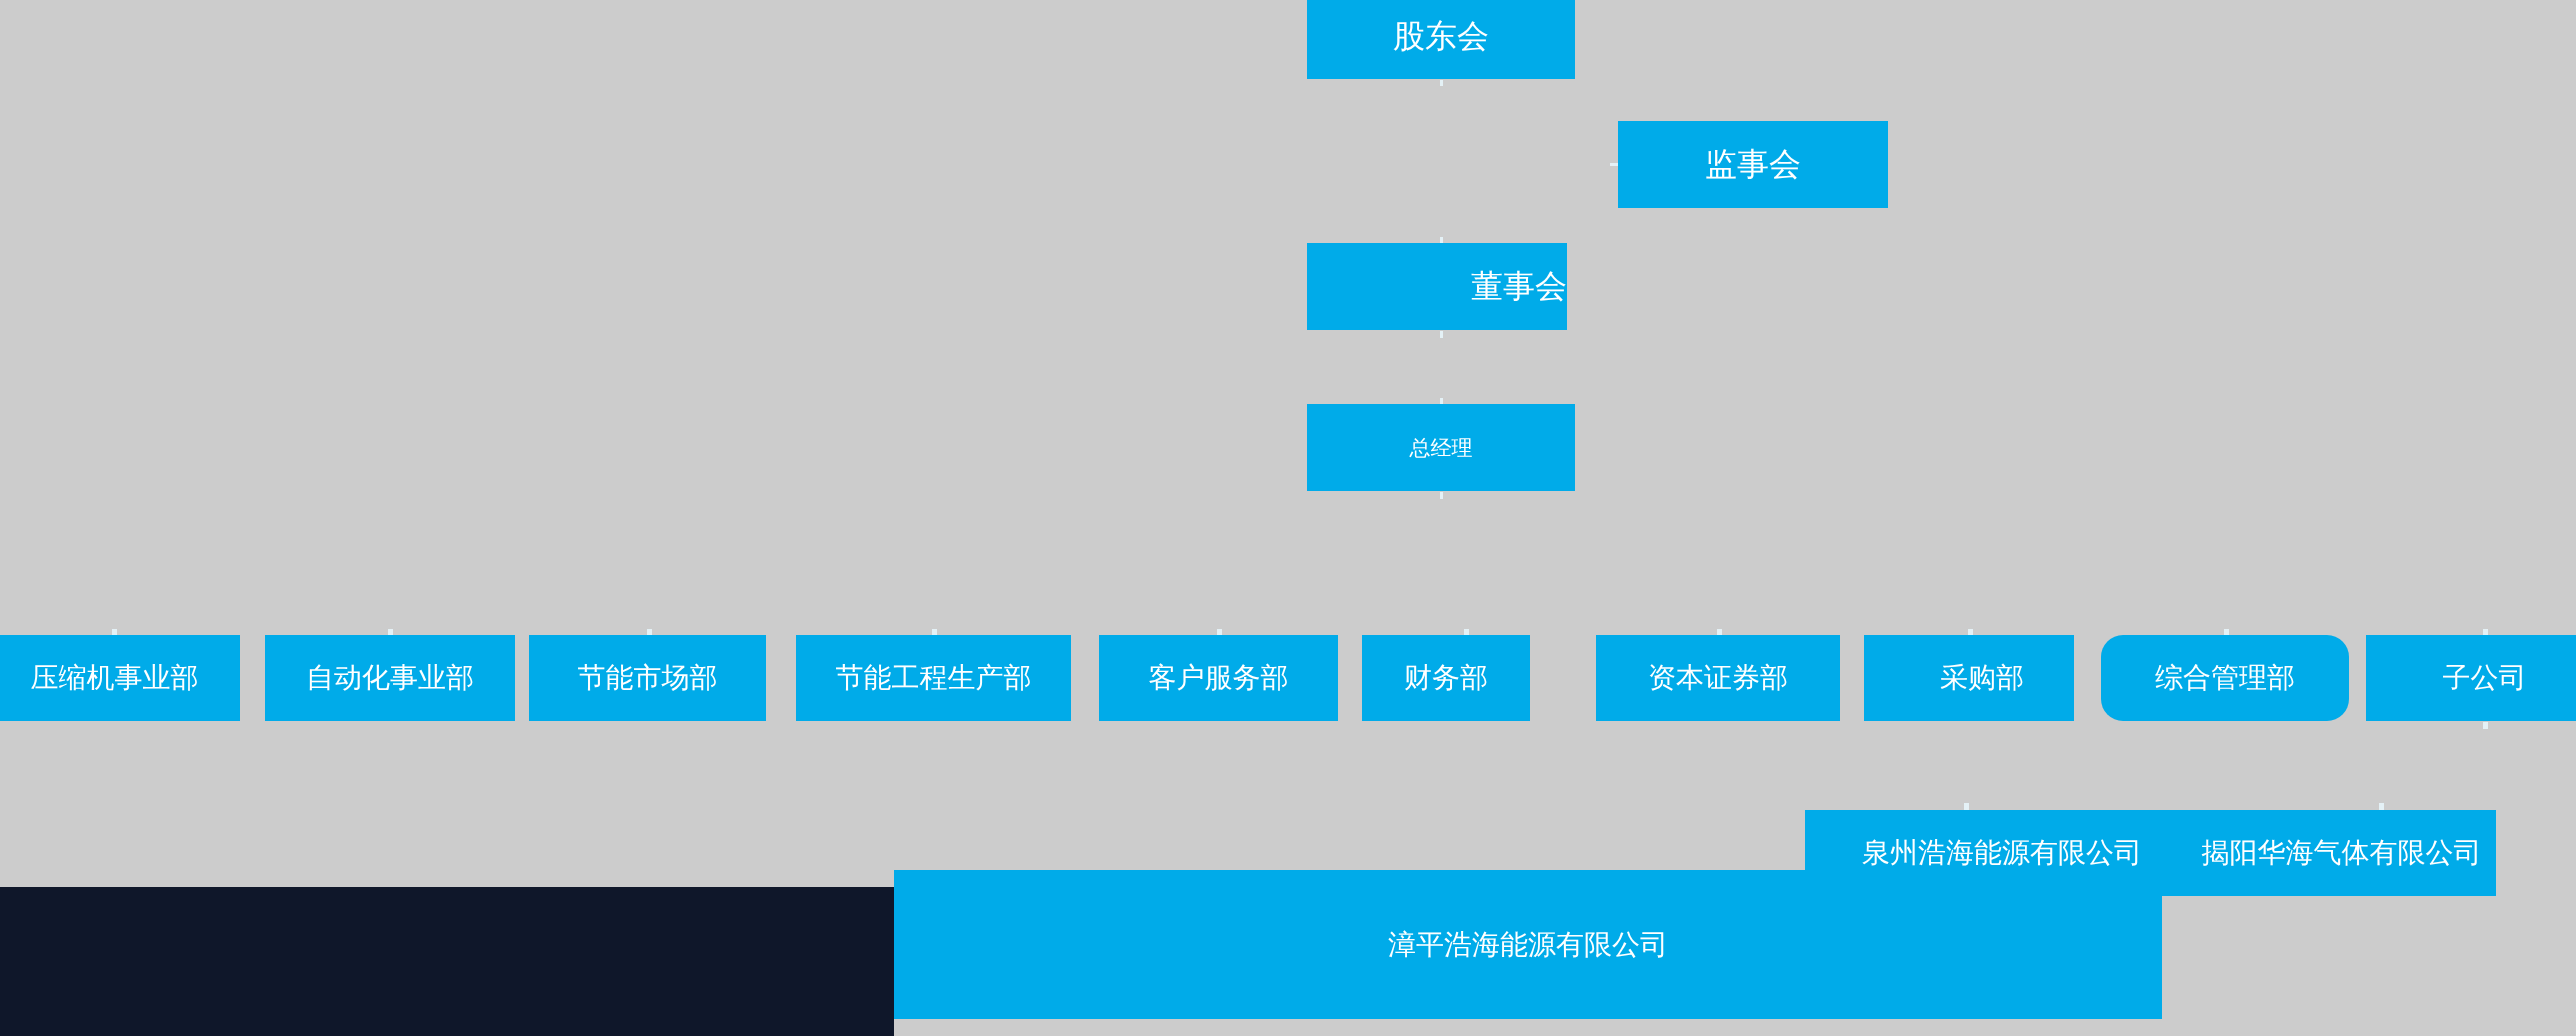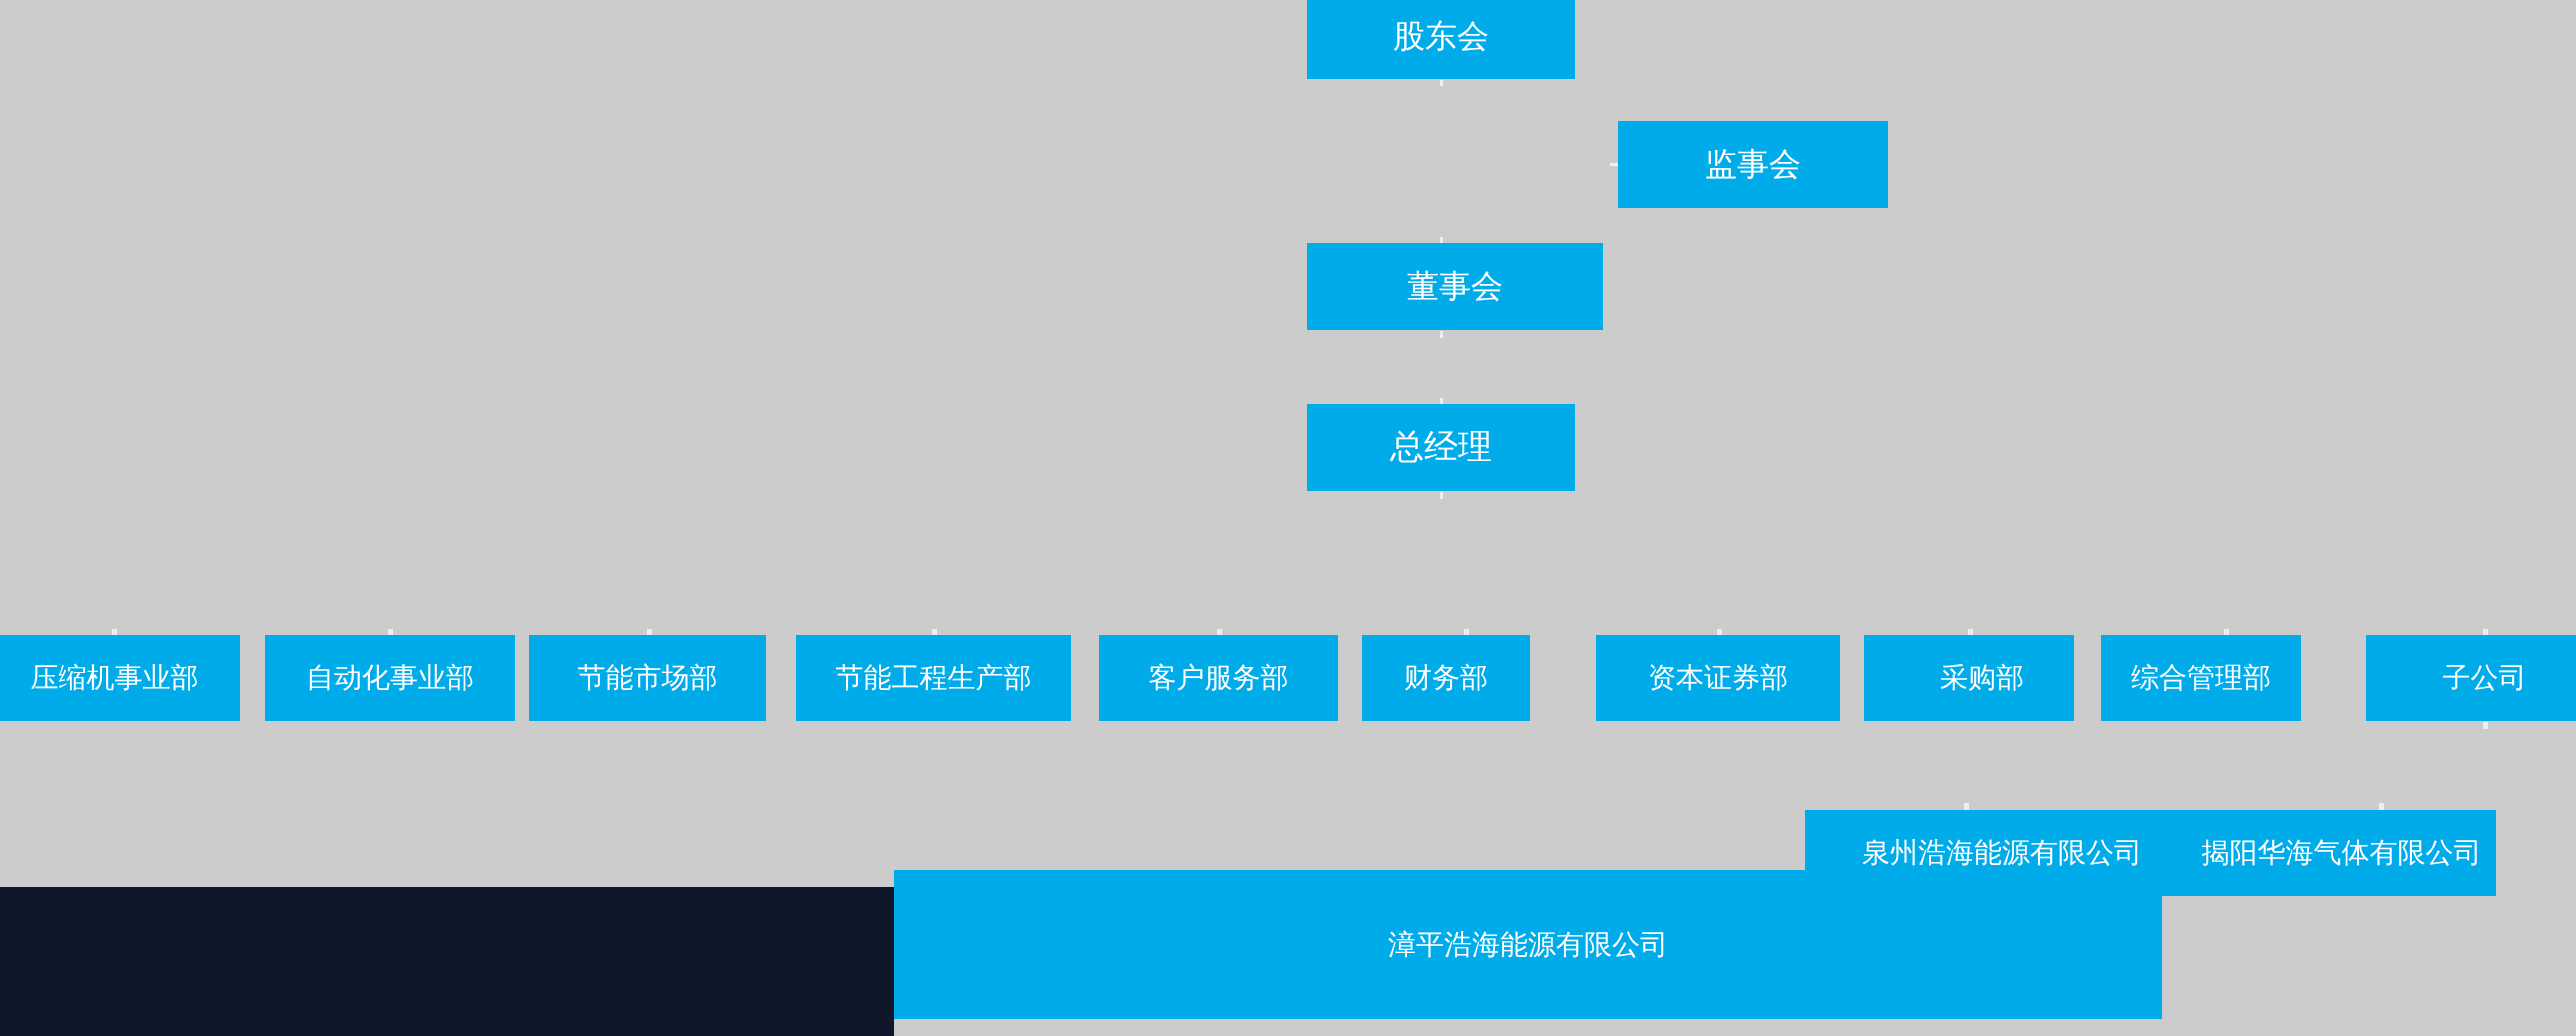--- a/index.html
+++ b/index.html
@@ -47,34 +47,34 @@
     white-space: nowrap;
     font-weight: 400;
   }
   .node-label {
     display: block;
     text-align: center;
   }
   
   .t-shareholders { left: 1307px; top: -7.6px;  width: 268px; height: 87px; font-size: 32px; }
   .t-supervisors  { left: 1618px; top: 121px; width: 270px; height: 87px; font-size: 32px; }
-  .t-board        { left: 1307px; top: 243px; width: 296px; height: 87px; font-size: 32px; }
-  .t-gm           { left: 1307px; top: 404px; width: 268px; height: 87px; font-size: 34px; font-family: Liberation Serif, serif; }
+  .t-board        { left: 1307px; top: 243px; width: 260px; height: 87px; font-size: 32px; justify-content: flex-end; }
+  .t-gm           { left: 1307px; top: 404px; width: 268px; height: 87px; font-size: 21px; }
 
   
   .dept { top: 635px; height: 86px; font-size: 28px; }
   .d0  { left: -10.4px;  width: 250px; }
   .d1  { left: 265px;  width: 250px; }
   .d2  { left: 529px;  width: 237px; }
   .d3  { left: 796px;  width: 275px; }
   .d4  { left: 1099px; width: 239px; }
   .d5  { left: 1362px; width: 168px; }
   .d6  { left: 1596px; width: 244px; }
   .d7  { left: 1864px; width: 210px; padding-left: 26px; }
-  .d8  { left: 2101px; width: 200px; }
+  .d8  { left: 2101px; width: 248px; border-radius: 22px; }
   .d9  { left: 2366px; width: 237px; }
 
   
   .s-quanzhou { left: 1769px; top: 810px;  width: 394px; height: 86px; font-size: 28px; margin-left: 36px; }
   .s-jieyang  { left: 2187px; top: 810px;  width: 309px; height: 86px; font-size: 28px; }
   .s-zhangping{ left: 894px;  top: 870px;  width: 1268px; height: 149px; font-size: 28px; }
 
   
   .conn {
     position: absolute;

